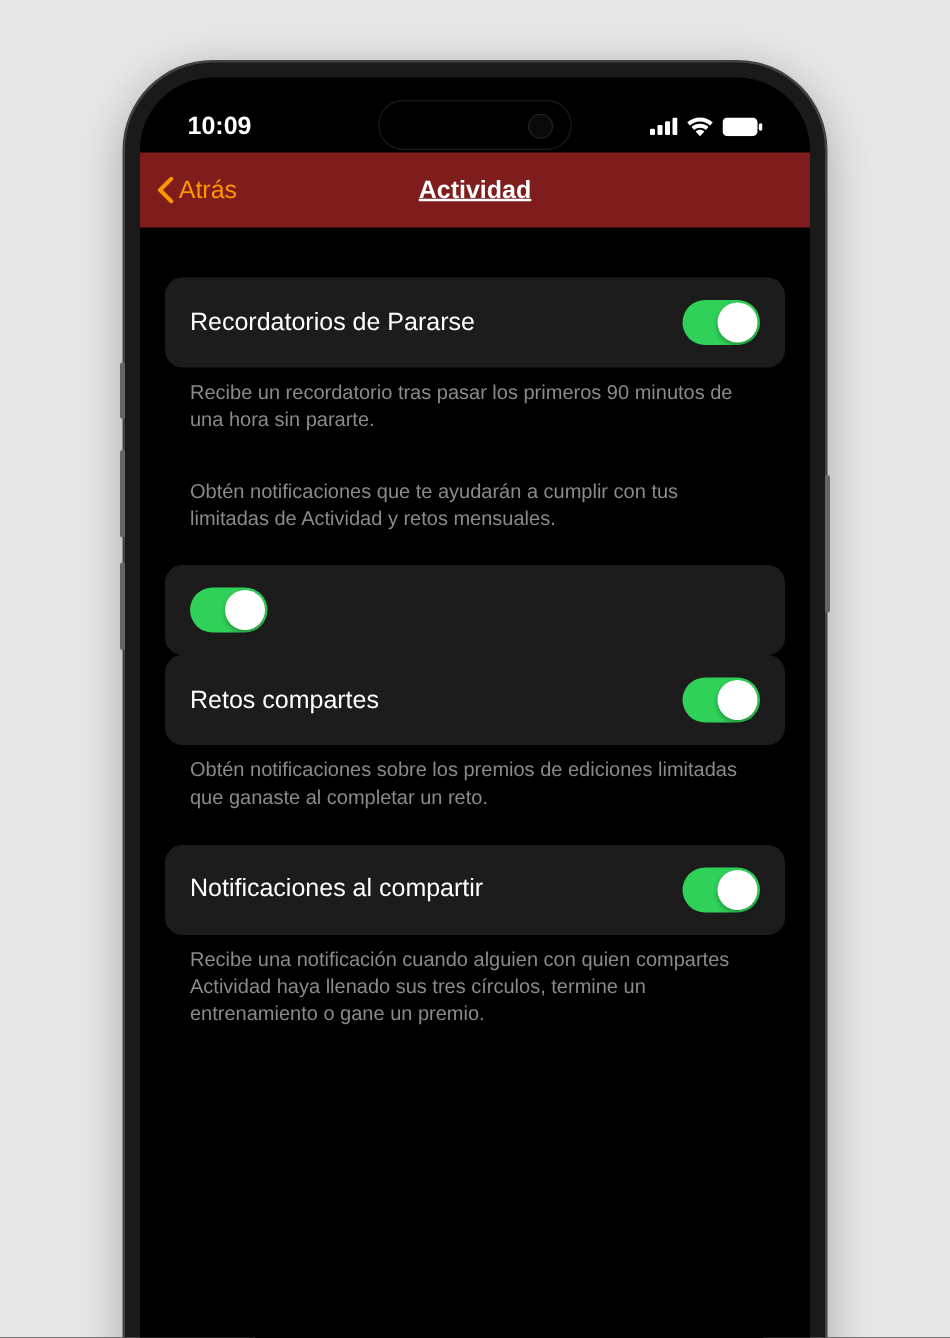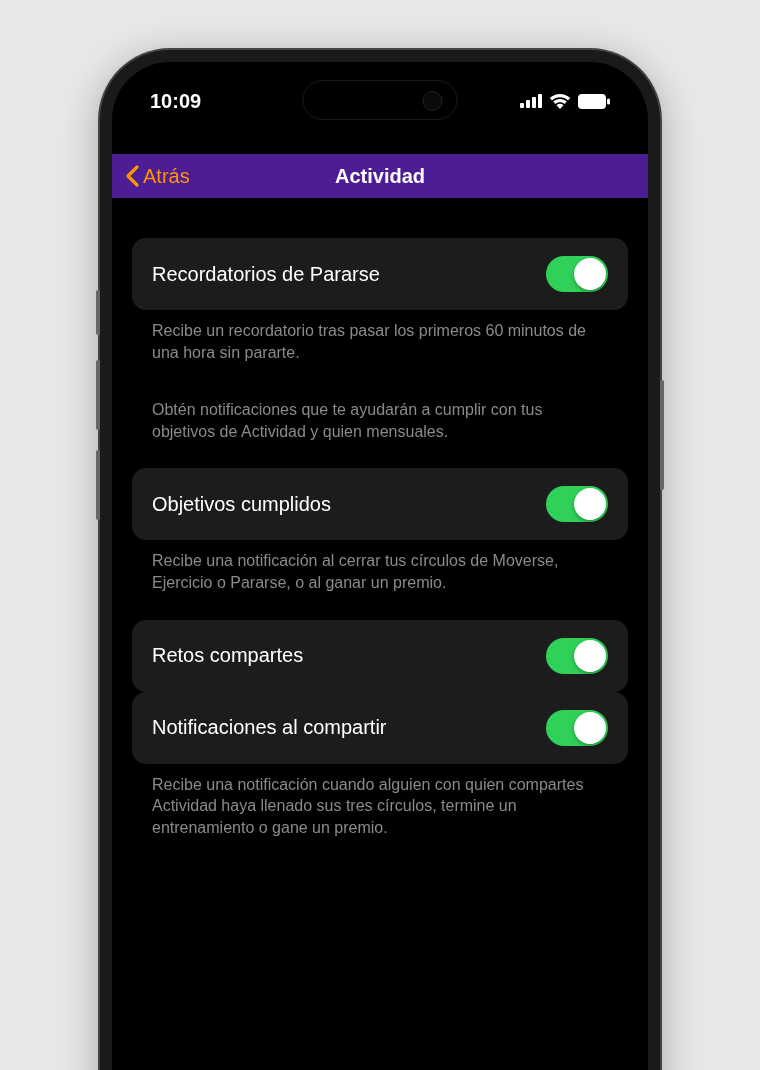--- a/index.html
+++ b/index.html
@@ -90,45 +90,45 @@
     .time {
       font-size: 20px;
       font-weight: 600;
     }
     .status-icons {
       display: flex;
       align-items: center;
       gap: 7px;
     }
     .nav-bar {
-      height: 44px;
-      background: #4c1d95;
+      height: 60px;
+      background: #7f1d1d;
       display: flex;
       align-items: center;
       padding: 0 12px;
       position: relative;
-      margin-top: 32px;
     }
     .back-button {
       display: flex;
       align-items: center;
       color: #ff9500;
       font-size: 20px;
       gap: 4px;
     }
     .back-chevron {
       display: inline-block;
     }
     .nav-title {
       position: absolute;
       left: 50%;
       transform: translateX(-50%);
       color: #fff;
       font-size: 20px;
       font-weight: 600;
+      text-decoration: underline;
     }
     .content {
       padding: 40px 20px 0;
     }
     .setting-cell {
       background: #1c1c1c;
       border-radius: 14px;
       padding: 18px 20px;
       display: flex;
       justify-content: space-between;
@@ -210,38 +210,37 @@
     </div>
 
     <div class="content">
 
       <div class="setting-cell">
         <span class="setting-label">Recordatorios de Pararse</span>
         <div class="toggle on">
             <div class="toggle-knob"></div>
           </div>
       </div>
-      <div class="setting-desc">Recibe un recordatorio tras pasar los primeros 60 minutos de una hora sin pararte.</div>
-
-      <div class="setting-desc">Obtén notificaciones que te ayudarán a cumplir con tus objetivos de Actividad y quien mensuales.</div>
-
-      <div class="setting-cell">
-        <span class="setting-label">Objetivos cumplidos</span>
-        <div class="toggle on">
-            <div class="toggle-knob"></div>
-          </div>
-      </div>
-      <div class="setting-desc">Recibe una notificación al cerrar tus círculos de Moverse, Ejercicio o Pararse, o al ganar un premio.</div>
+      <div class="setting-desc">Recibe un recordatorio tras pasar los primeros 90 minutos de una hora sin pararte.</div>
+
+      <div class="setting-desc">Obtén notificaciones que te ayudarán a cumplir con tus limitadas de Actividad y retos mensuales.</div>
+
+      <div class="setting-cell">
+        <div class="toggle on">
+            <div class="toggle-knob"></div>
+          </div>
+      </div>
 
       <div class="setting-cell">
         <span class="setting-label">Retos compartes</span>
         <div class="toggle on">
             <div class="toggle-knob"></div>
           </div>
       </div>
+      <div class="setting-desc">Obtén notificaciones sobre los premios de ediciones limitadas que ganaste al completar un reto.</div>
 
       <div class="setting-cell">
         <span class="setting-label">Notificaciones al compartir</span>
         <div class="toggle on">
             <div class="toggle-knob"></div>
           </div>
       </div>
       <div class="setting-desc">Recibe una notificación cuando alguien con quien compartes Actividad haya llenado sus tres círculos, termine un entrenamiento o gane un premio.</div>
 
     </div>

